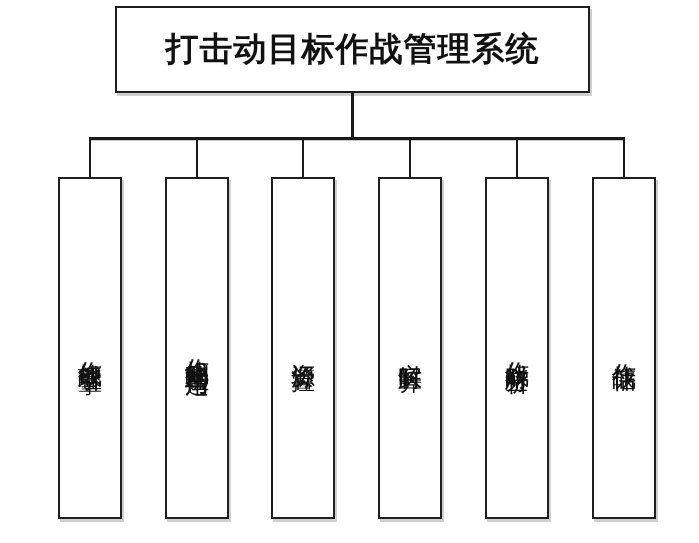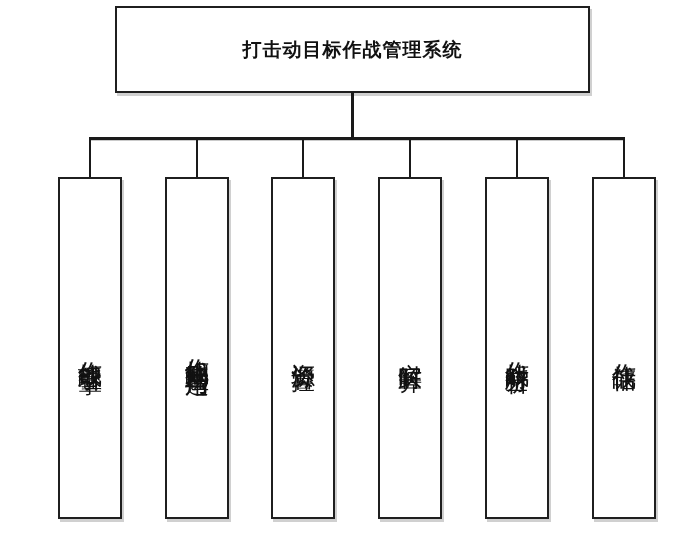--- a/index.html
+++ b/index.html
@@ -26,21 +26,21 @@
     align-items: center;
     justify-content: center;
   }
   .root-node {
     left: 115px;
     top: 6px;
     width: 475px;
     height: 87px;
   }
   .root-label {
-    font-size: 19px;
+    font-size: 33px;
     font-weight: bold;
     color: var(--text, #111111);
     letter-spacing: 1px;
     white-space: nowrap;
   }
   .child-node {
     top: 177px;
     width: 64px;
     height: 342px;
   }

